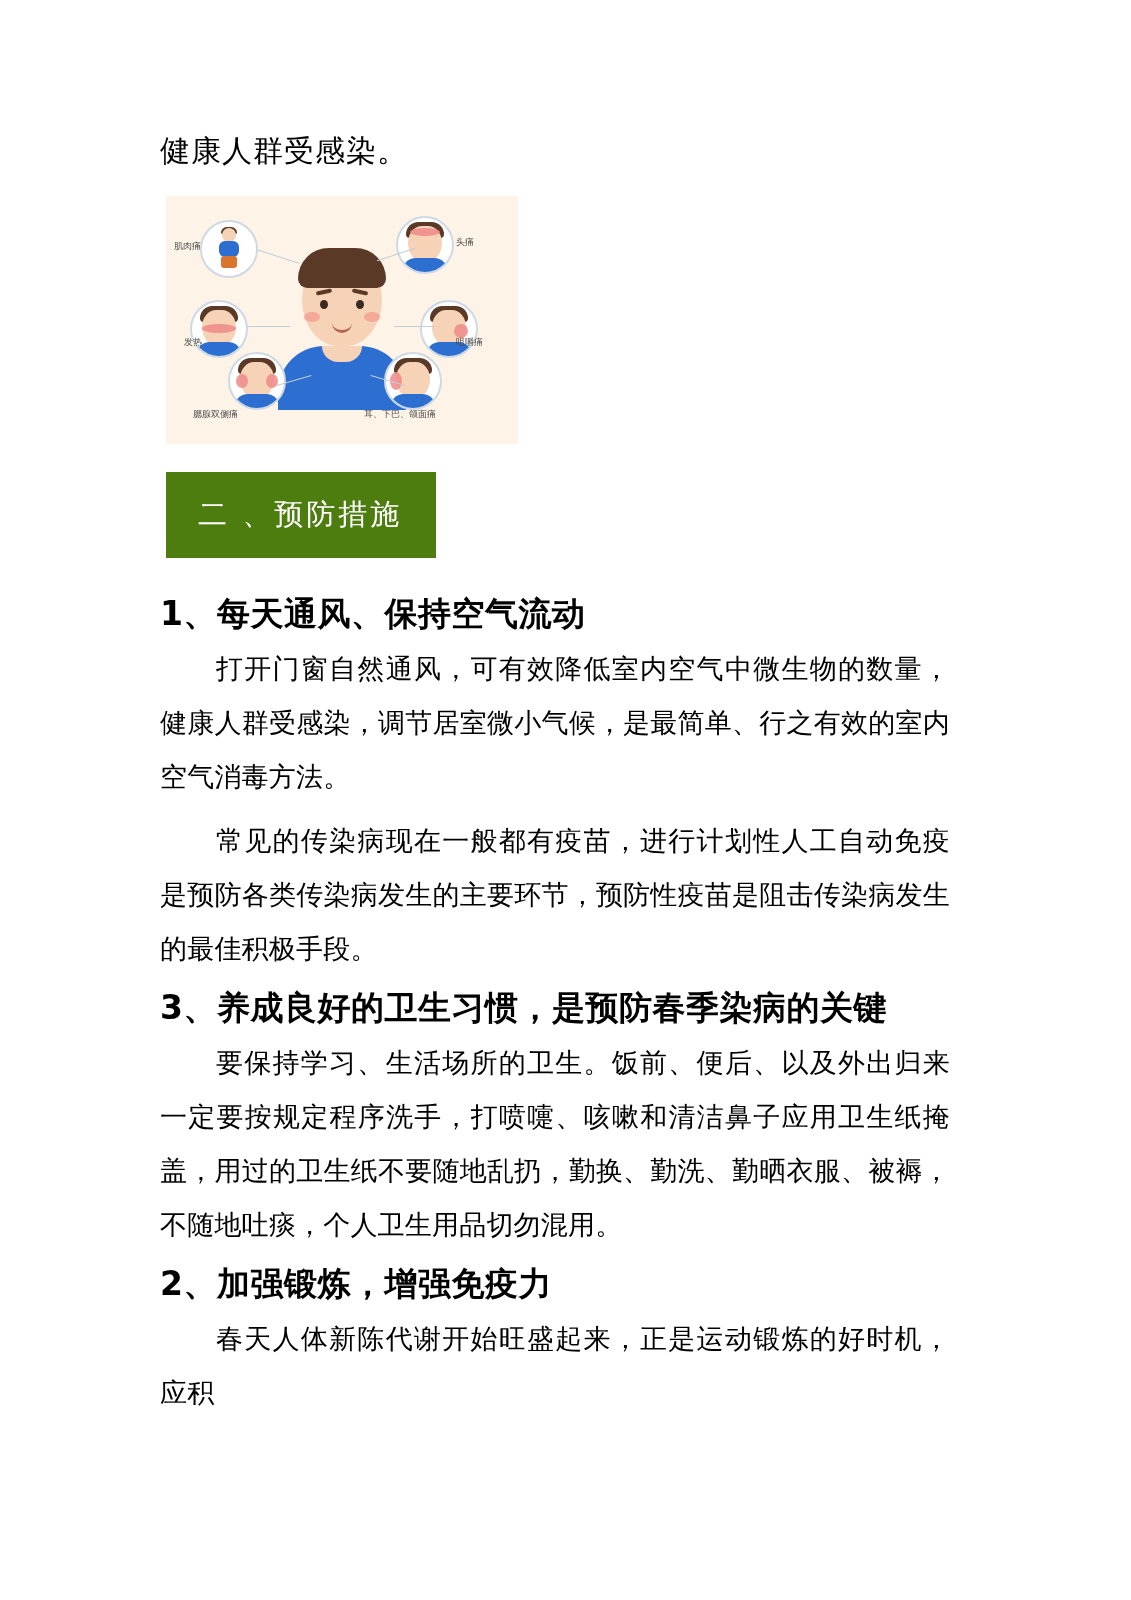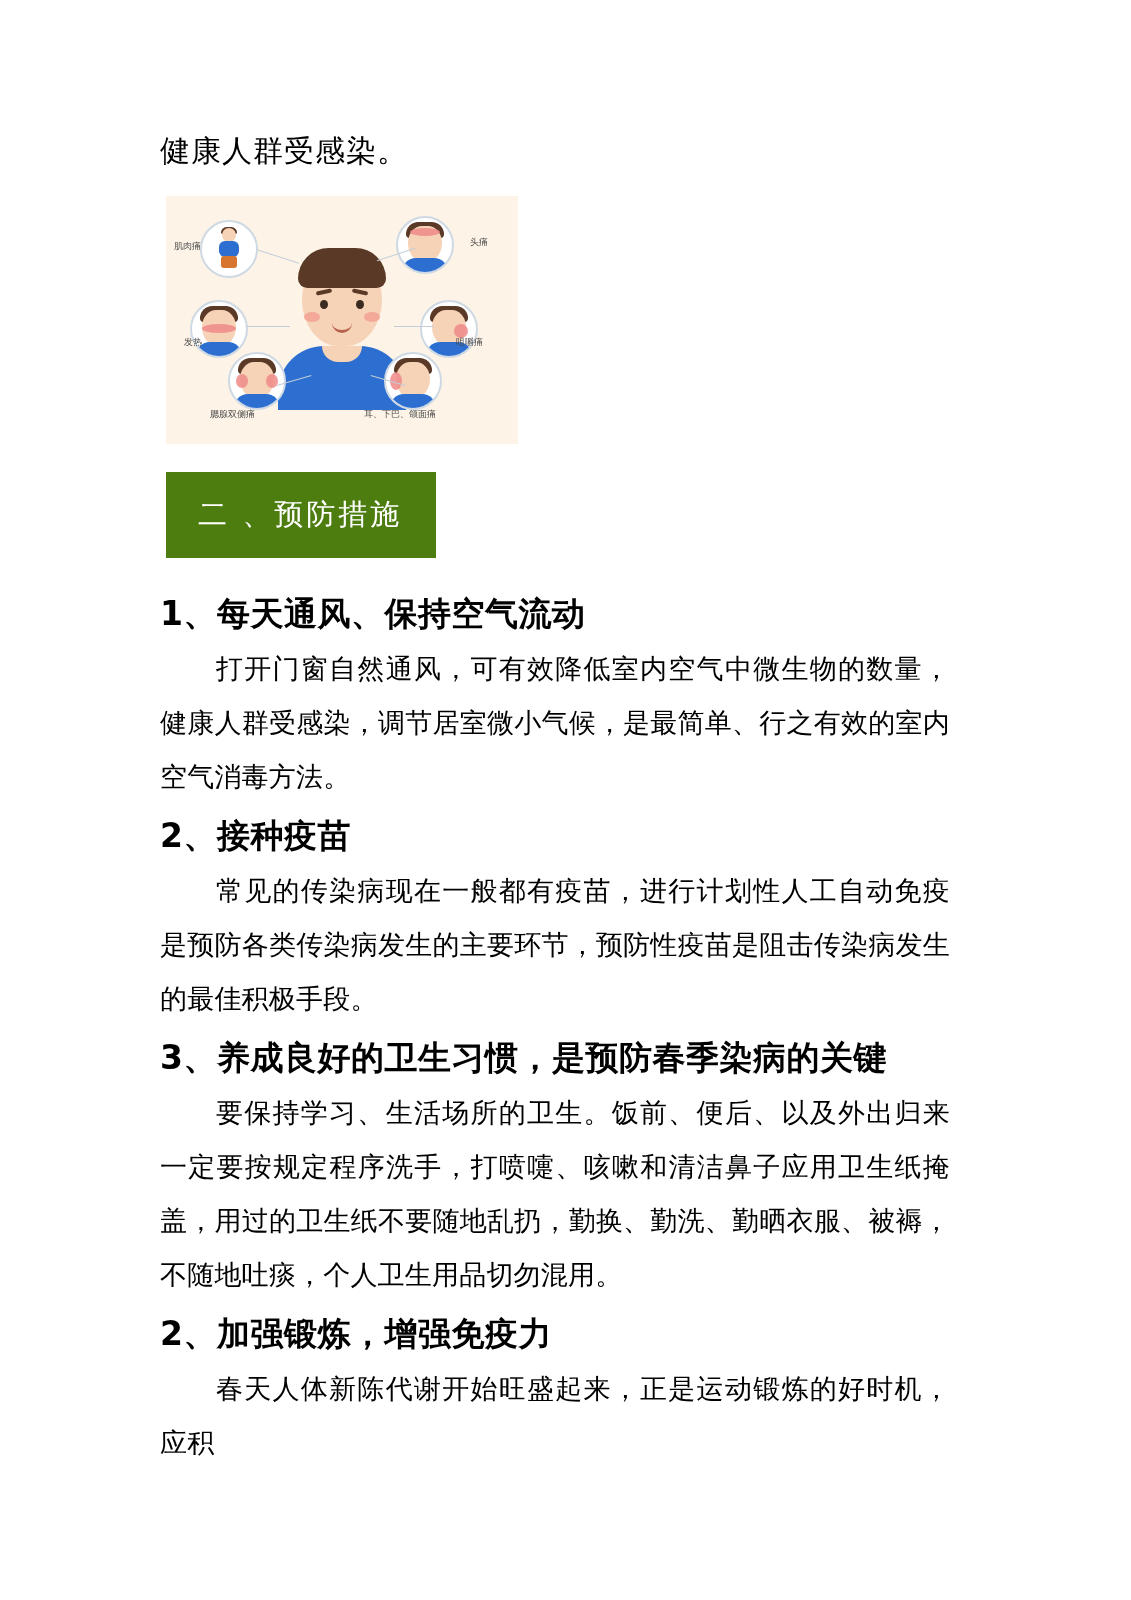--- a/index.html
+++ b/index.html
@@ -299,33 +299,32 @@
       </div>
 
       <div class="fig-leader" style="left:90px;  top:60px;  width:44px; transform:rotate(18deg);"></div>
       <div class="fig-leader" style="left:210px; top:58px;  width:40px; transform:rotate(-18deg);"></div>
       <div class="fig-leader" style="left:80px;  top:130px; width:44px;"></div>
       <div class="fig-leader" style="left:228px; top:130px; width:40px;"></div>
       <div class="fig-leader" style="left:110px; top:184px; width:36px; transform:rotate(-16deg);"></div>
       <div class="fig-leader" style="left:204px; top:184px; width:36px; transform:rotate(16deg);"></div>
 
       <div class="fig-label" style="left:8px;   top:44px;">肌肉痛</div>
-      <div class="fig-label" style="left:304px; top:40px;">头痛</div>
+      <div class="fig-label" style="left:290px; top:40px;">头痛</div>
       <div class="fig-label" style="left:18px;  top:140px;">发热</div>
       <div class="fig-label" style="left:290px; top:140px;">咀嚼痛</div>
-      <div class="fig-label" style="left:44px;  top:212px;">腮腺双侧痛</div>
+      <div class="fig-label" style="left:27px;  top:212px;">腮腺双侧痛</div>
       <div class="fig-label" style="left:198px; top:212px;">耳、下巴、颌面痛</div>
     </div>
 
     <div class="section-banner">二 、预防措施</div>
 
     <h3 class="sub-head">1、每天通风、保持空气流动</h3>
     <p class="para">打开门窗自然通风，可有效降低室内空气中微生物的数量，健康人群受感染，调节居室微小气候，是最简单、行之有效的室内空气消毒方法。</p>
 
-    <h3 class="sub-head">2、接种疫苗</h3>
     <p class="para">常见的传染病现在一般都有疫苗，进行计划性人工自动免疫是预防各类传染病发生的主要环节，预防性疫苗是阻击传染病发生的最佳积极手段。</p>
 
     <h3 class="sub-head">3、养成良好的卫生习惯，是预防春季染病的关键</h3>
     <p class="para">要保持学习、生活场所的卫生。饭前、便后、以及外出归来一定要按规定程序洗手，打喷嚏、咳嗽和清洁鼻子应用卫生纸掩盖，用过的卫生纸不要随地乱扔，勤换、勤洗、勤晒衣服、被褥，不随地吐痰，个人卫生用品切勿混用。</p>
 
     <h3 class="sub-head">2、加强锻炼，增强免疫力</h3>
     <p class="para">春天人体新陈代谢开始旺盛起来，正是运动锻炼的好时机，应积</p>
 
   </div>
 </div>

